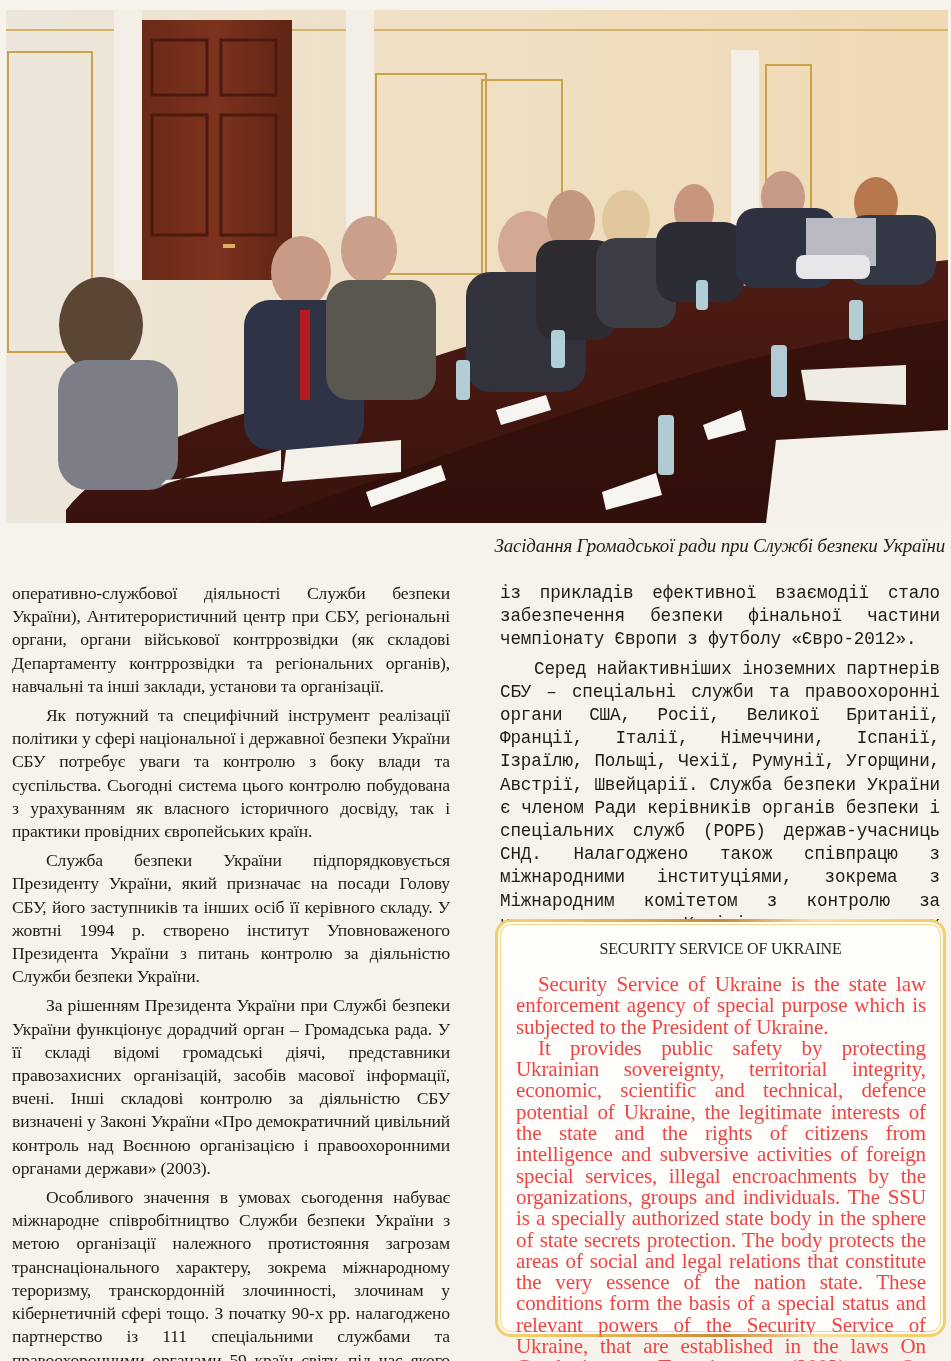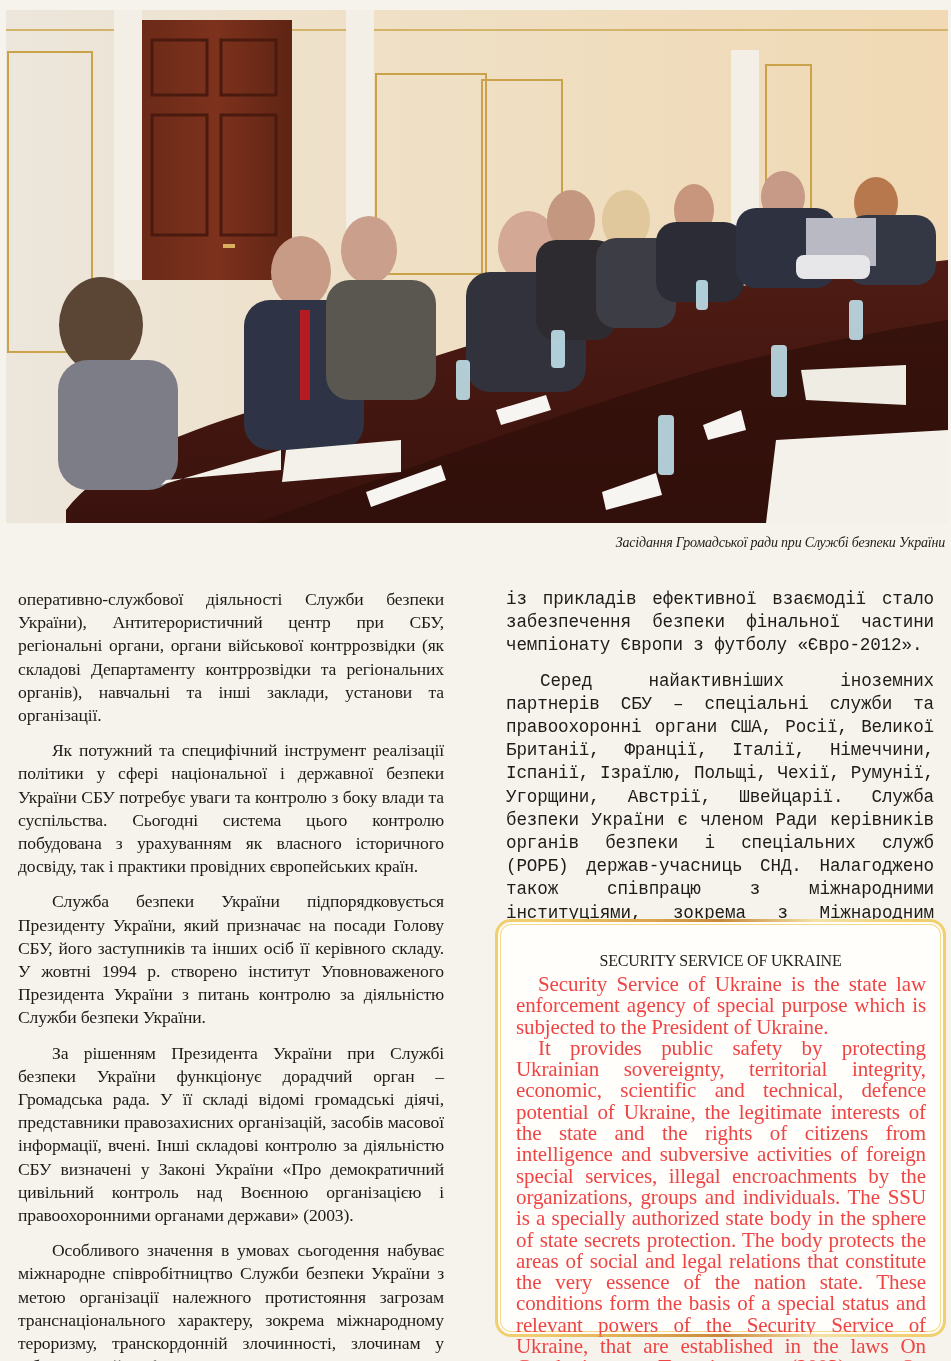--- a/index.html
+++ b/index.html
@@ -11,50 +11,50 @@
     position: relative;
   }
   
   .photo {
     position: absolute; left: 6px; top: 10px; width: 942px; height: 513px;
     overflow: hidden; background: #e9dcc2;
   }
   .photo svg { display: block; width: 100%; height: 100%; }
   .caption {
     position: absolute; right: 6px; top: 535px;
-    font-style: italic; font-size: 14px; color: #1e1b18;
+    font-style: italic; font-size: 19px; color: #1e1b18;
     letter-spacing: -0.2px;
   }
   
   .col {
     position: absolute; top: 576px;
     font-size: 17.6px; line-height: 23.2px;
     text-align: justify; letter-spacing: -0.15px;
   }
   .col.left { left: 6px; width: 450px; }
   .col.right { left: 494px; width: 452px; font-family: Liberation Mono, monospace; }
-  .col p { margin: 12px; text-indent: 0; }
+  .col p { margin: 6px; text-indent: 0; }
   .col p.indent { text-indent: 34px; }
   
   .infobox {
     position: absolute; left: 495px; top: 919px; width: 451px; height: 418px;
     border-radius: 16px;
     background: #fffefb;
     border: 3px solid #f1cf6e;
     box-shadow: inset 0 0 0 2px #fffefb, inset 0 0 0 3px #f4d98a;
     box-sizing: border-box;
   }
   .infobox .topline, .infobox .bottomline {
     position: absolute; left: 30px; right: 30px; height: 3px;
     background: linear-gradient(90deg, rgba(241,207,110,0) 0%, #d9a24a 35%, #c8893a 50%, #f5e2a8 75%, rgba(241,207,110,0) 100%);
   }
   .infobox .topline { top: -3px; }
   .infobox .bottomline { bottom: -3px; }
   .infobox h3 {
-    margin: 16px; position: absolute; top: 14px; left: 0; right: 0;
+    margin: 4px; position: absolute; top: 14px; left: 0; right: 0;
     text-align: center; font-weight: normal; font-size: 16px;
     letter-spacing: -0.2px; color: #262320;
   }
   .infobox .body {
     position: absolute; left: 18px; right: 17px; top: 52px;
     font-size: 21px; line-height: 21.3px; text-align: justify;
     color: #ef4444; letter-spacing: -0.1px;
   }
   .infobox .body p { margin: 0; text-indent: 22px; }
 </style>

